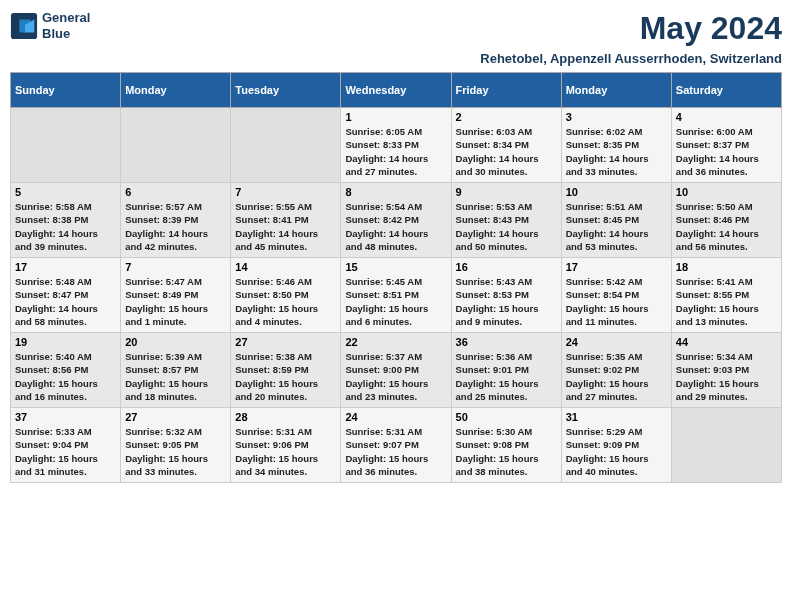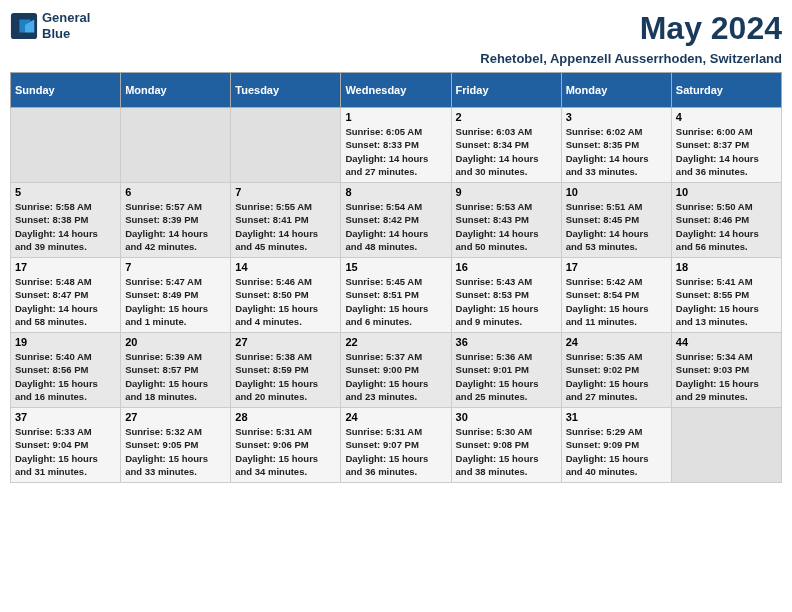--- a/index.html
+++ b/index.html
@@ -243,21 +243,21 @@
         </td>
         <td>
           <span class="day-num">28</span>
           <div class="day-info">Sunrise: 5:31 AM<br>Sunset: 9:06 PM<br>Daylight: 15 hours<br>and 34 minutes.</div>
         </td>
         <td>
           <span class="day-num">24</span>
           <div class="day-info">Sunrise: 5:31 AM<br>Sunset: 9:07 PM<br>Daylight: 15 hours<br>and 36 minutes.</div>
         </td>
         <td>
-          <span class="day-num">30</span>
+          <span class="day-num">50</span>
           <div class="day-info">Sunrise: 5:30 AM<br>Sunset: 9:08 PM<br>Daylight: 15 hours<br>and 38 minutes.</div>
         </td>
         <td>
           <span class="day-num">31</span>
           <div class="day-info">Sunrise: 5:29 AM<br>Sunset: 9:09 PM<br>Daylight: 15 hours<br>and 40 minutes.</div>
         </td>
         <td class="empty"></td>
       </tr>
     </tbody>
 </table>

